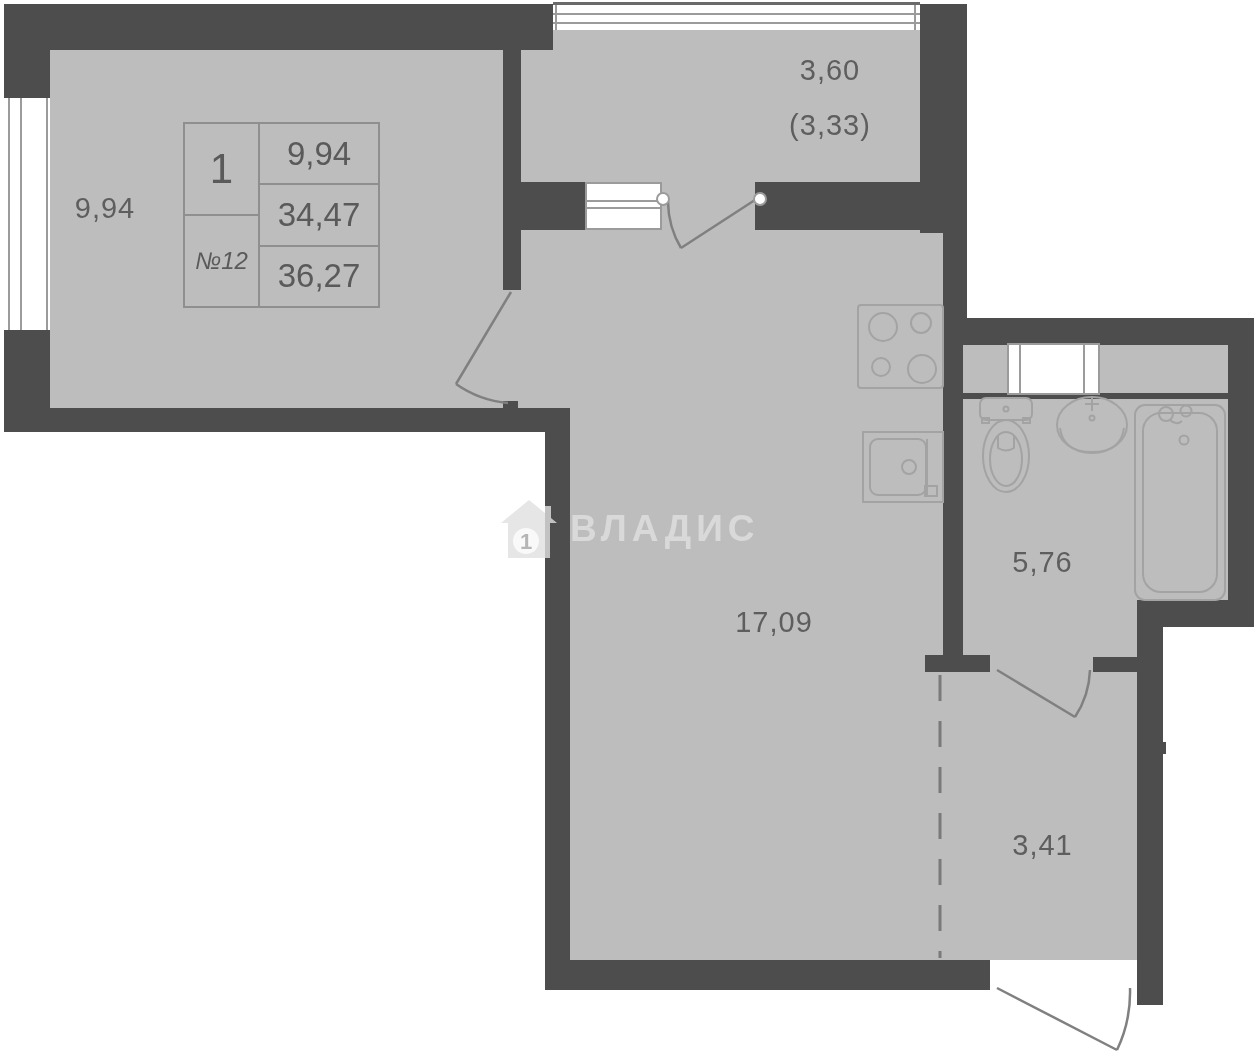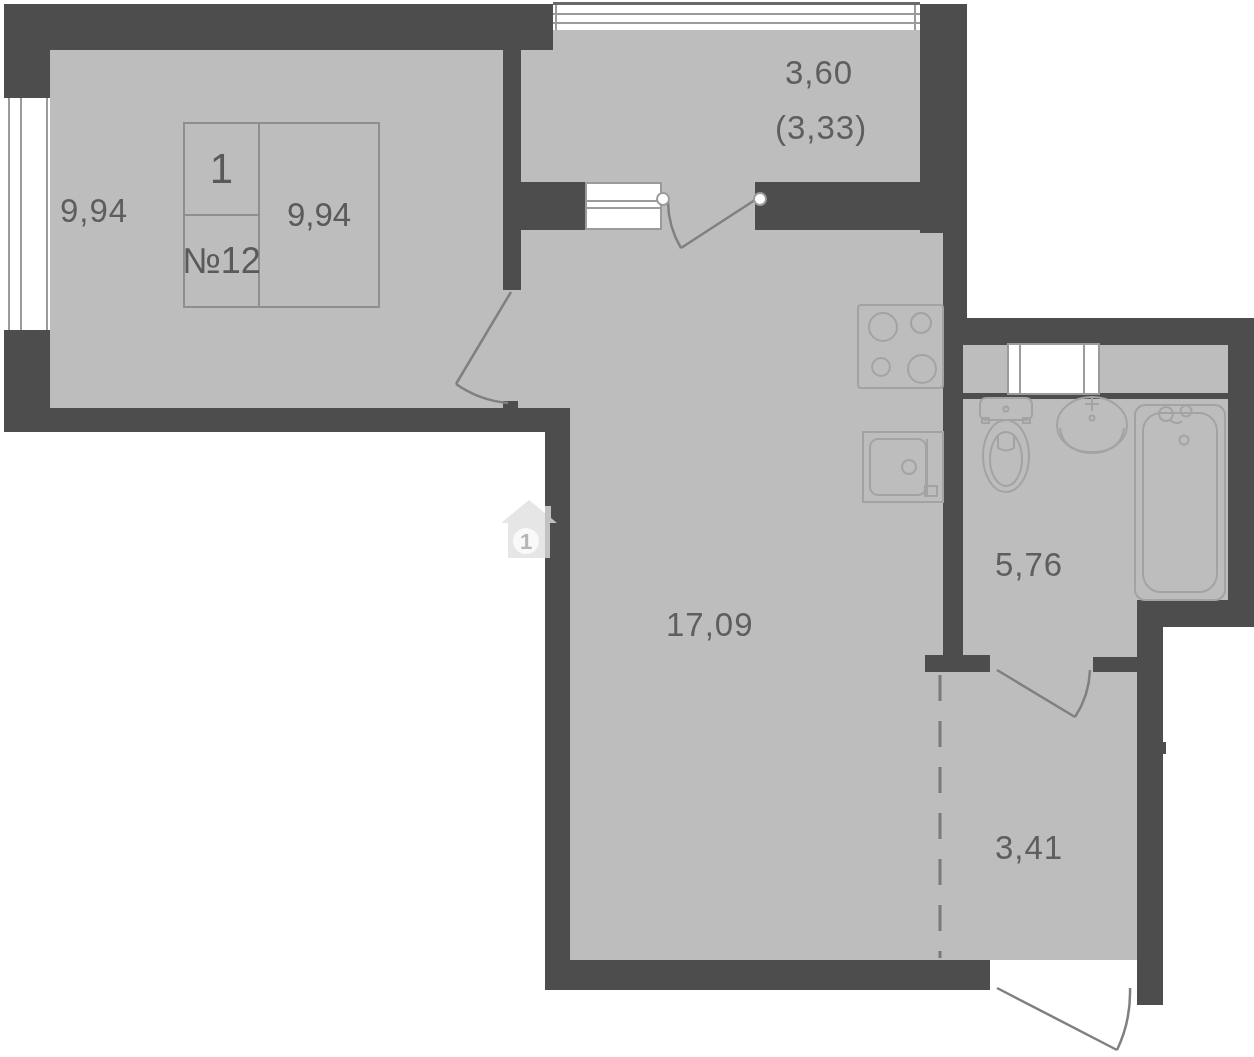--- a/index.html
+++ b/index.html
@@ -7,34 +7,34 @@
     position:relative;width:1254px;height:1057px;background:#ffffff;overflow:hidden;
     font-family:"Liberation Sans", sans-serif;
   }
   .floor{position:absolute;background:#bdbdbd;}
   .wall{position:absolute;background:#4d4d4d;}
   .win{position:absolute;background:#ffffff;box-sizing:border-box;}
   .vline{position:absolute;top:0;bottom:0;width:2px;background:#9b9b9b;}
   .hline{position:absolute;left:0;right:0;height:2px;background:#9b9b9b;}
   .overlay{position:absolute;left:0;top:0;}
   .room-label{
-    position:absolute;text-align:left;color:#5e5e5e;font-size:33px;
+    position:absolute;text-align:center;color:#5e5e5e;font-size:29px;
     letter-spacing:1px;white-space:nowrap;
   }
   
   .unit-card{
     position:absolute;left:183px;top:122px;width:197px;height:186px;
     display:flex;border:2px solid #8f8f8f;box-sizing:border-box;color:#5a5a5a;
   }
   .uc-left{width:75px;display:flex;flex-direction:column;border-right:2px solid #8f8f8f;box-sizing:border-box;}
   .uc-right{flex:1;display:flex;flex-direction:column;}
   .uc-cell{flex:1;display:flex;align-items:center;justify-content:center;box-sizing:border-box;}
   .uc-left .uc-cell + .uc-cell, .uc-right .uc-cell + .uc-cell{border-top:2px solid #8f8f8f;}
   .uc-rooms{font-size:42px;}
-  .uc-number{font-size:36px;}
+  .uc-number{font-size:24px;font-style:italic;}
   .uc-area{font-size:33px;}
   
   .watermark{
     position:absolute;left:500px;top:498px;display:flex;align-items:center;gap:12px;
     pointer-events:none;
   }
   .watermark .wm-text{
     font-size:37px;font-weight:bold;letter-spacing:5px;color:rgba(224,224,224,0.8);
   }
 </style>
@@ -156,35 +156,38 @@
         <circle cx="1186" cy="411" r="5.5"></circle>
         <circle cx="1184" cy="440" r="4.5"></circle>
         <path d="M 1170 420 Q 1176 426 1182 421"></path>
       </g>
     </g>
   </svg>
 
   <div class="room-label" style="left:60px;top:192px;width:90px;">9,94</div>
   <div class="room-label" style="left:785px;top:54px;width:90px;">3,60</div>
   <div class="room-label" style="left:775px;top:109px;width:110px;">(3,33)</div>
-  <div class="room-label" style="left:666px;top:606px;width:100px;">17,09</div>
+  <div class="room-label" style="left:724px;top:606px;width:100px;">17,09</div>
   <div class="room-label" style="left:995px;top:546px;width:95px;">5,76</div>
   <div class="room-label" style="left:995px;top:796px;width:95px;margin-top:33px;">3,41</div>
 
   <div class="unit-card">
     <div class="uc-left">
       <div class="uc-cell uc-rooms">1</div>
       <div class="uc-cell uc-number">№12</div>
     </div>
     <div class="uc-right">
       <div class="uc-cell uc-area">9,94</div>
+      <div class="uc-cell uc-area">34,47</div>
+      <div class="uc-cell uc-area">36,27</div>
     </div>
   </div>
 
   <div class="watermark">
     <svg width="58" height="62" viewBox="0 0 58 62">
       <path d="M 29 2 L 45 15 L 45 8 L 51 8 L 51 20 L 57 25 L 50 25 L 50 60 L 8 60 L 8 25 L 1 25 Z" fill="rgba(224,224,224,0.8)" stroke="none"></path>
       <circle cx="26" cy="43" r="13" fill="rgba(250,250,250,0.95)"></circle>
       <text x="26" y="51" text-anchor="middle" font-size="22" font-weight="bold" fill="#b5b5b5">1</text>
     </svg>
+    <span class="wm-text">ВЛАДИС</span>
   </div>
 
 </div>
 
 </body></html>

